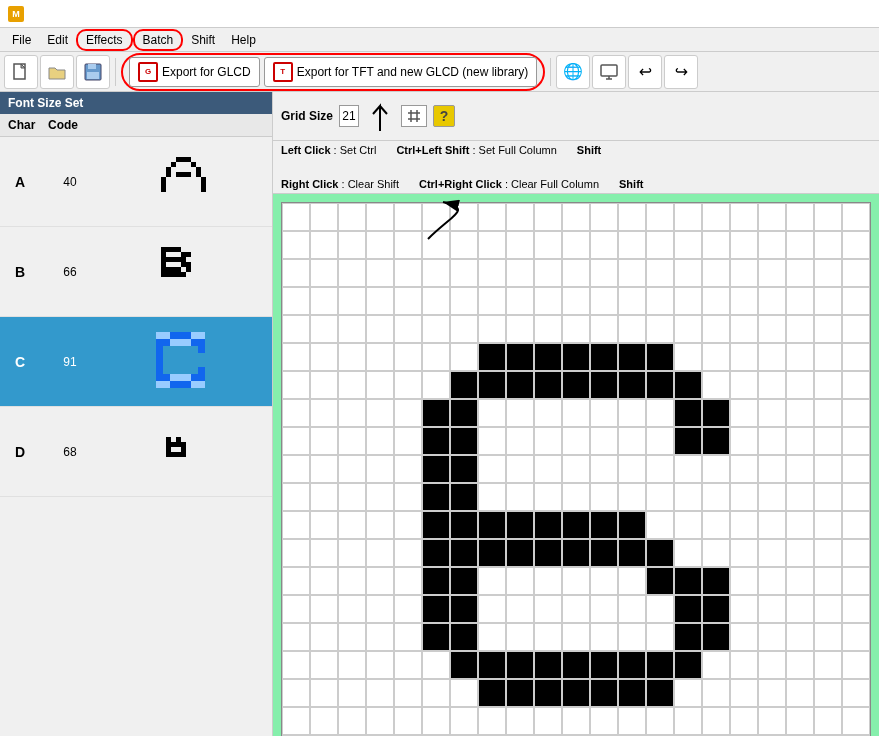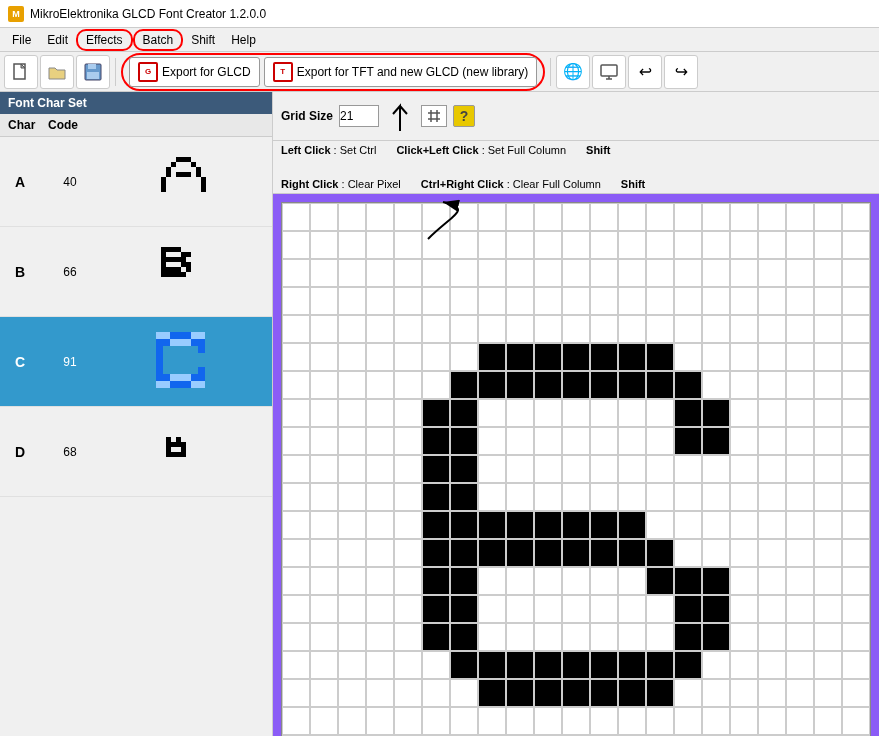--- a/index.html
+++ b/index.html
@@ -190,36 +190,37 @@
       display: flex;
       align-items: center;
       justify-content: center;
     }
 
     
     .right-panel {
       flex: 1;
       display: flex;
       flex-direction: column;
-      background: #8b5cf6;
+      background: #86efac;
     }
 
     .grid-size-bar {
       display: flex;
       align-items: center;
       padding: 4px 8px;
       gap: 6px;
       border-bottom: 1px solid #ccc;
       background: #f0f0f0;
     }
     .grid-size-label { font-size: 12px; font-weight: bold; }
     .grid-size-input {
-      width: 40px;
+      width: 20px;
       height: 22px;
       border: 1px solid #999;
+      text-align: center;
       font-size: 12px;
     }
     .grid-btn {
       width: 26px; height: 22px;
       background: #fff;
       border: 1px solid #999;
       cursor: pointer;
       display: flex; align-items: center; justify-content: center;
       font-size: 12px;
     }
@@ -247,21 +248,20 @@
     .grid-with-annotation {
       position: relative;
       flex: 1;
     }
   </style>
 </head>
 <body>
 
 <div class="title-bar">
   <span class="title-bar-icon">M</span>
-  <span>MikroElektronika GLCD Font Creator 1.2.0.0</span>
 </div>
 
 <div class="menu-bar">
   <div class="menu-item">File</div>
   <div class="menu-item">Edit</div>
   <div class="menu-item effects-highlight">Effects</div>
   <div class="menu-item batch-highlight">Batch</div>
   <div class="menu-item">Shift</div>
   <div class="menu-item">Help</div>
 </div>
@@ -309,21 +309,21 @@
       </svg>
   </div>
   <div class="toolbar-right-btn">↩</div>
   <div class="toolbar-right-btn">↪</div>
 </div>
 
 <div class="main-content">
 
   <div class="left-panel">
     <div class="left-panel-header">
-      <span>Font Char Set</span>
+      <span>Font Size Set</span>
     </div>
     <div class="char-table-header">
       <div class="char-col">Char</div>
       <div class="code-col">Code</div>
     </div>
     <div class="char-list">
 
       <div class="char-row">
         <div class="char-letter">A</div>
         <div class="char-code">40</div>
@@ -480,30 +480,30 @@
       </div>
       <div class="help-btn">?</div>
     </div>
 
     <div class="shortcuts-bar">
       <span class="shortcut-item">
         <span class="shortcut-key">Left Click</span>
         <span> : Set Ctrl</span>
       </span>
       <span class="shortcut-item">
-        <span class="shortcut-key">Click+Left Click</span>
+        <span class="shortcut-key">Ctrl+Left Shift</span>
         <span> : Set Full Column</span>
       </span>
       <span class="shortcut-item">
         <span class="shortcut-key">Shift</span>
       </span>
       <div style="width:100%; display:flex; gap:20px; margin-top:2px;">
         <span class="shortcut-item">
           <span class="shortcut-key">Right Click</span>
-          <span> : Clear Pixel</span>
+          <span> : Clear Shift</span>
         </span>
         <span class="shortcut-item">
           <span class="shortcut-key">Ctrl+Right Click</span>
           <span> : Clear Full Column</span>
         </span>
         <span class="shortcut-item">
           <span class="shortcut-key">Shift</span>
         </span>
       </div>
     </div>

